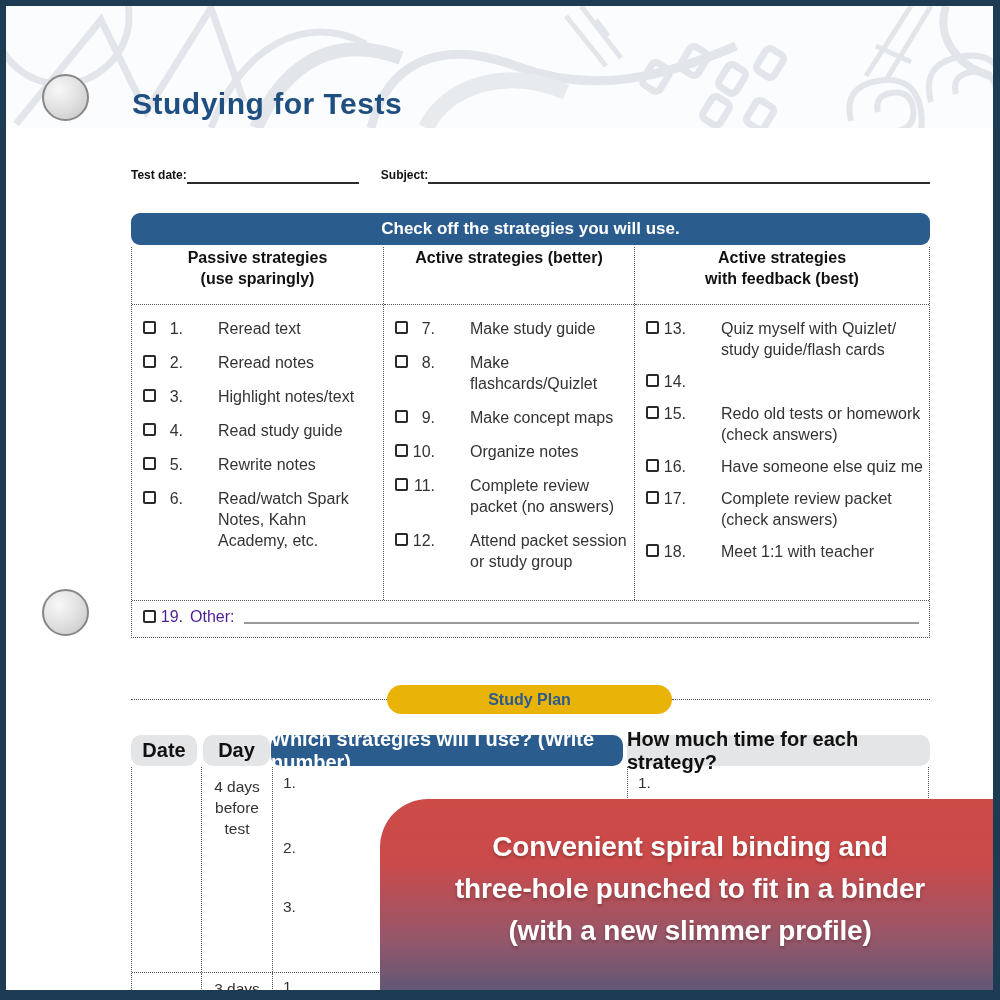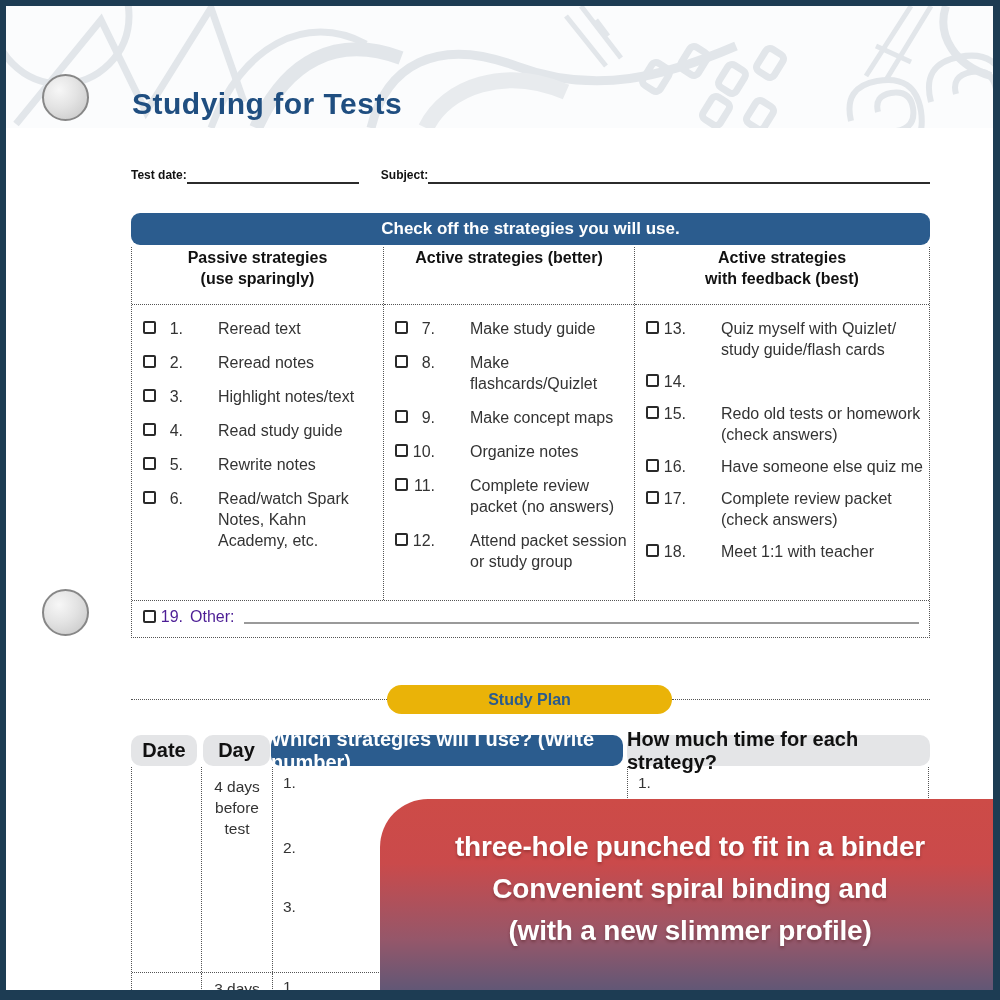--- a/index.html
+++ b/index.html
@@ -310,19 +310,19 @@
       <div class="cell c-date"></div>
       <div class="cell c-day">3 days</div>
       <div class="cell c-strat">
         <div class="sline">1.</div>
       </div>
       <div class="cell c-time"></div>
     </div>
   </div>
 
   <div class="promo">
+    <div class="promo-line">Convenient spiral binding and</div>
     <div class="promo-line">three-hole punched to fit in a binder</div>
-    <div class="promo-line">Convenient spiral binding and</div>
     <div class="promo-line">(with a new slimmer profile)</div>
   </div>
 
   <div class="frame"></div>
 </div>
 
 </body></html>

